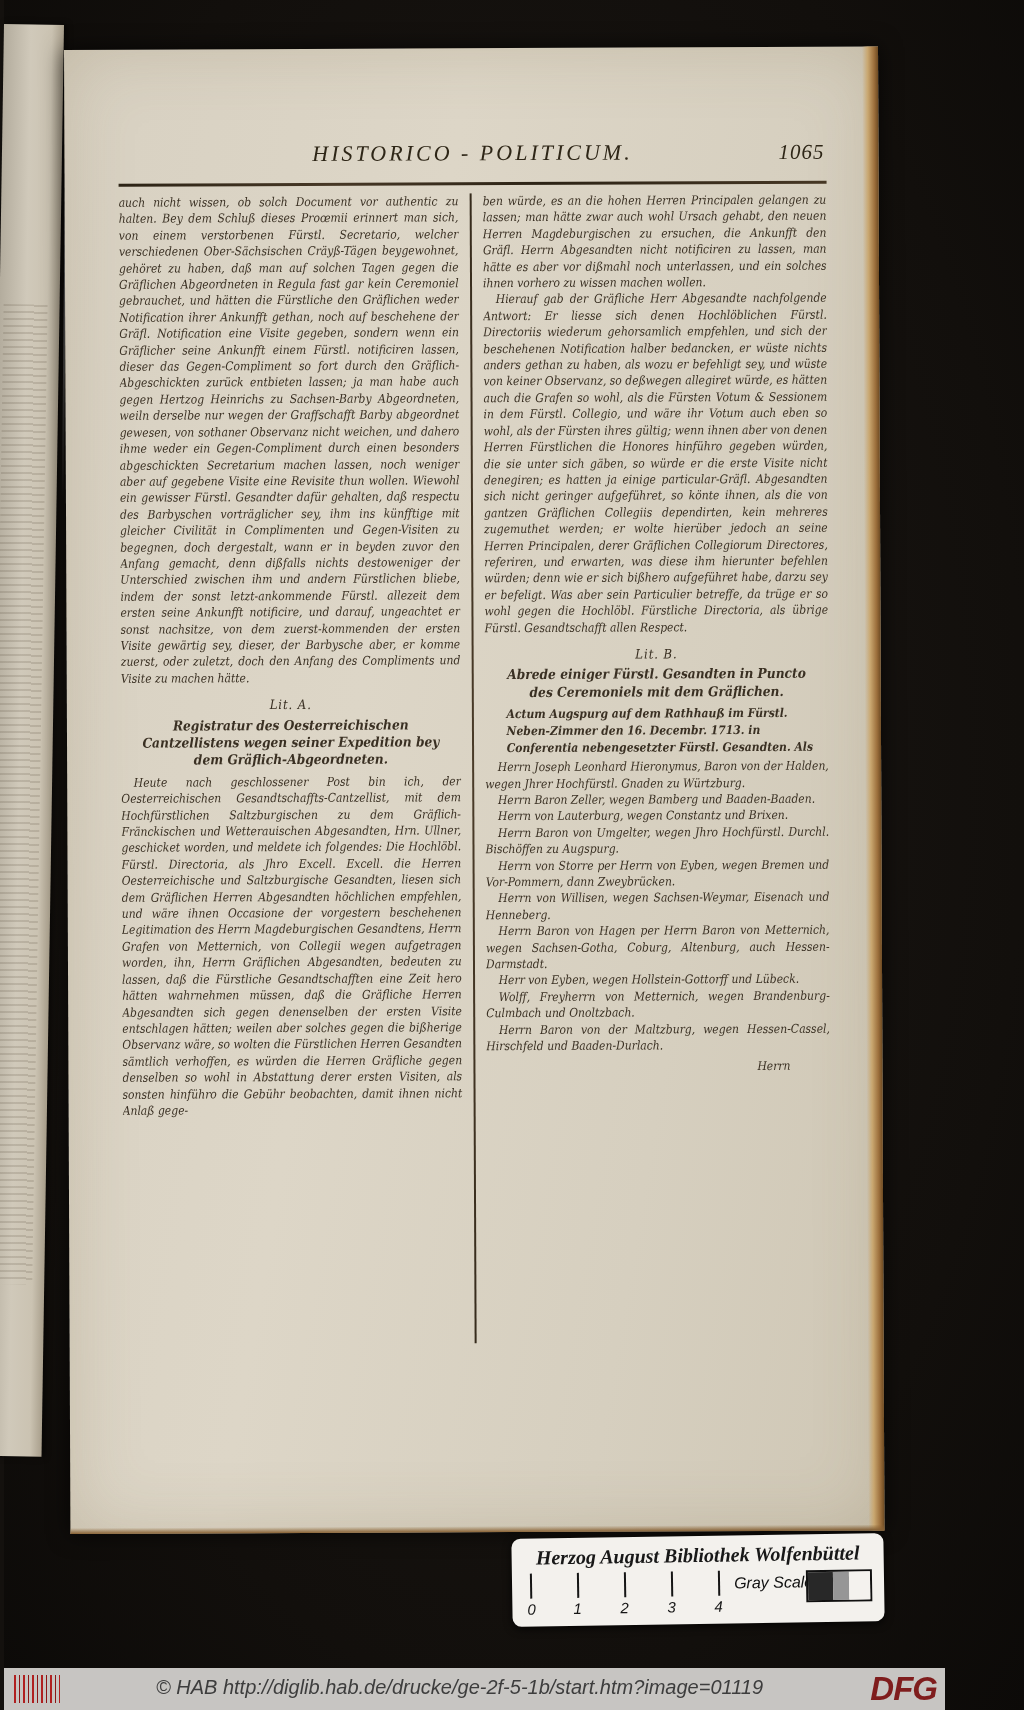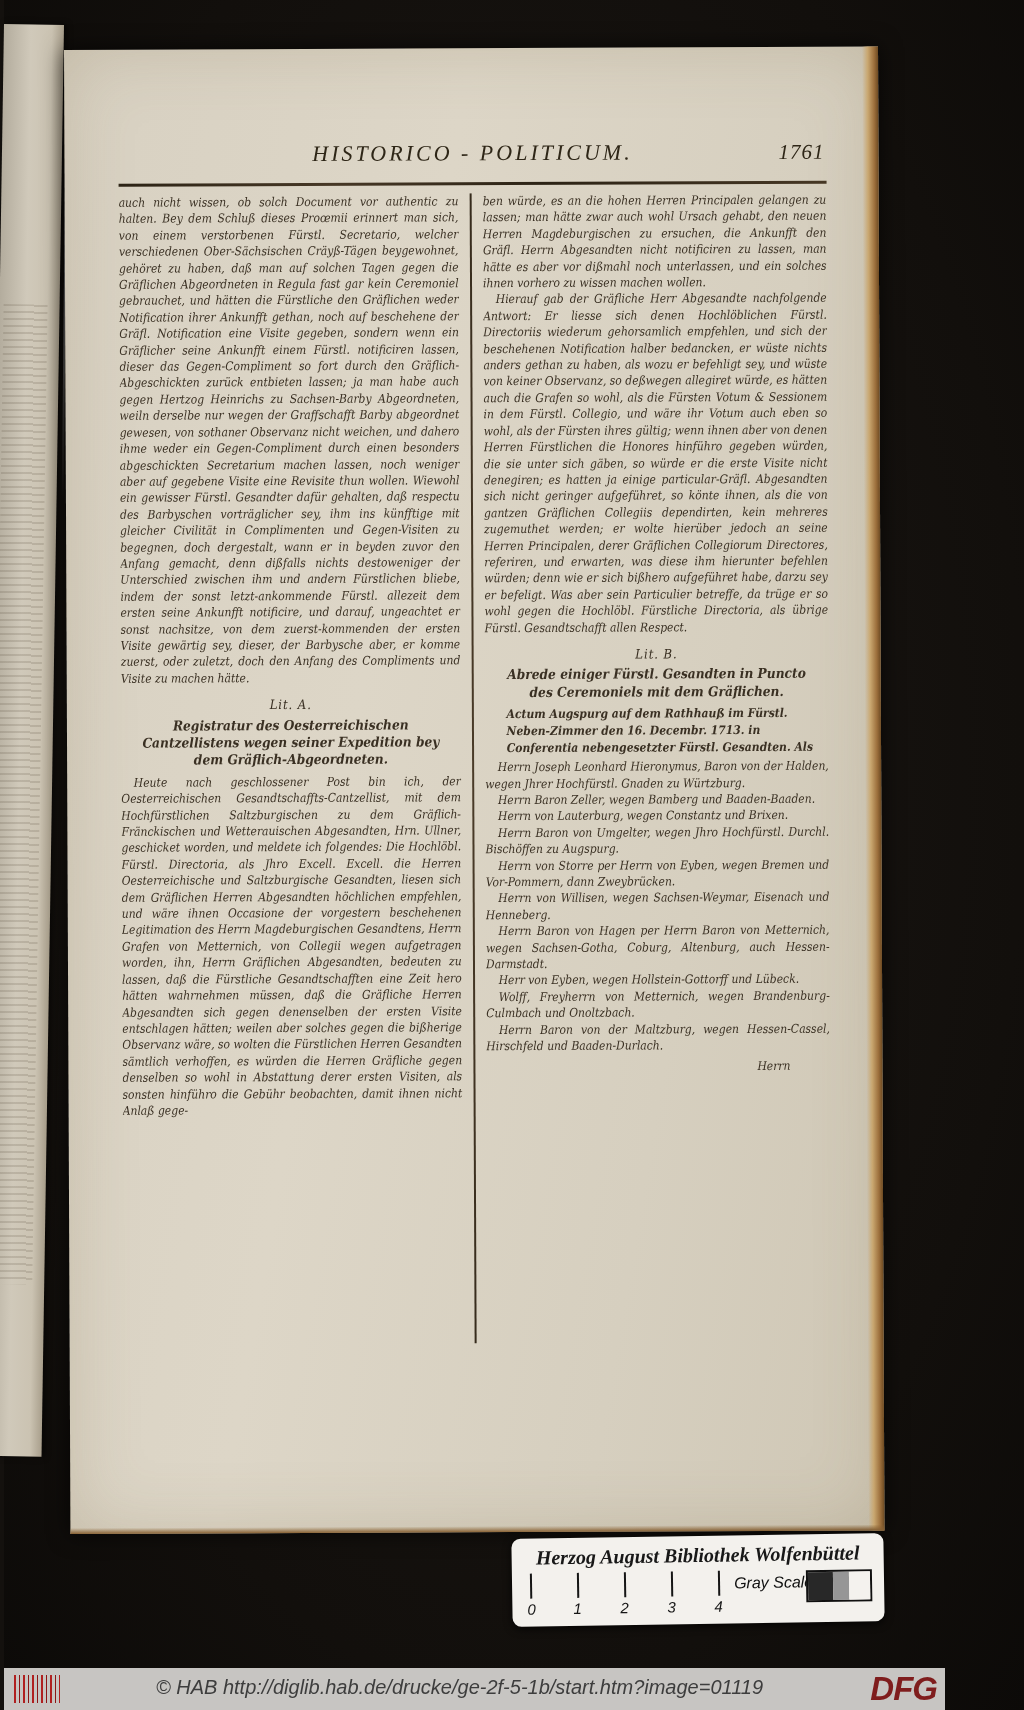--- a/index.html
+++ b/index.html
@@ -99,21 +99,21 @@
   </div>
   <div class="page-crack"></div>
 
   <div class="page">
     <div class="page-edgeband"></div>
     <div class="page-bottomband"></div>
 
     <div class="content">
       <div class="running-head">
         <div class="head-title">HISTORICO - POLITICUM.</div>
-        <div class="head-folio">1761</div>
+        <div class="head-folio">1065</div>
       </div>
       <div class="head-rule"></div>
 
       <div class="columns">
         <div class="col-divider"></div>
 
         <div class="col col-left">
           <div class="col-inner">
             <p>auch nicht wissen, ob solch Document vor authentic zu halten. Bey dem Schluß dieses Proœmii erinnert man sich, von einem verstorbenen Fürstl. Secretario, welcher verschiedenen Ober-Sächsischen Cräyß-Tägen beygewohnet, gehöret zu haben, daß man auf solchen Tagen gegen die Gräflichen Abgeordneten in Regula fast gar kein Ceremoniel gebrauchet, und hätten die Fürstliche den Gräflichen weder Notification ihrer Ankunfft gethan, noch auf beschehene der Gräfl. Notification eine Visite gegeben, sondern wenn ein Gräflicher seine Ankunfft einem Fürstl. notificiren lassen, dieser das Gegen-Compliment so fort durch den Gräflich-Abgeschickten zurück entbieten lassen; ja man habe auch gegen Hertzog Heinrichs zu Sachsen-Barby Abgeordneten, weiln derselbe nur wegen der Graffschafft Barby abgeordnet gewesen, von sothaner Observanz nicht weichen, und dahero ihme weder ein Gegen-Compliment durch einen besonders abgeschickten Secretarium machen lassen, noch weniger aber auf gegebene Visite eine Revisite thun wollen. Wiewohl ein gewisser Fürstl. Gesandter dafür gehalten, daß respectu des Barbyschen vorträglicher sey, ihm ins künfftige mit gleicher Civilität in Complimenten und Gegen-Visiten zu begegnen, doch dergestalt, wann er in beyden zuvor den Anfang gemacht, denn dißfalls nichts destoweniger der Unterschied zwischen ihm und andern Fürstlichen bliebe, indem der sonst letzt-ankommende Fürstl. allezeit dem ersten seine Ankunfft notificire, und darauf, ungeachtet er sonst nachsitze, von dem zuerst-kommenden der ersten Visite gewärtig sey, dieser, der Barbysche aber, er komme zuerst, oder zuletzt, doch den Anfang des Compliments und Visite zu machen hätte.</p>
             <p class="lit">Lit. A.</p>

